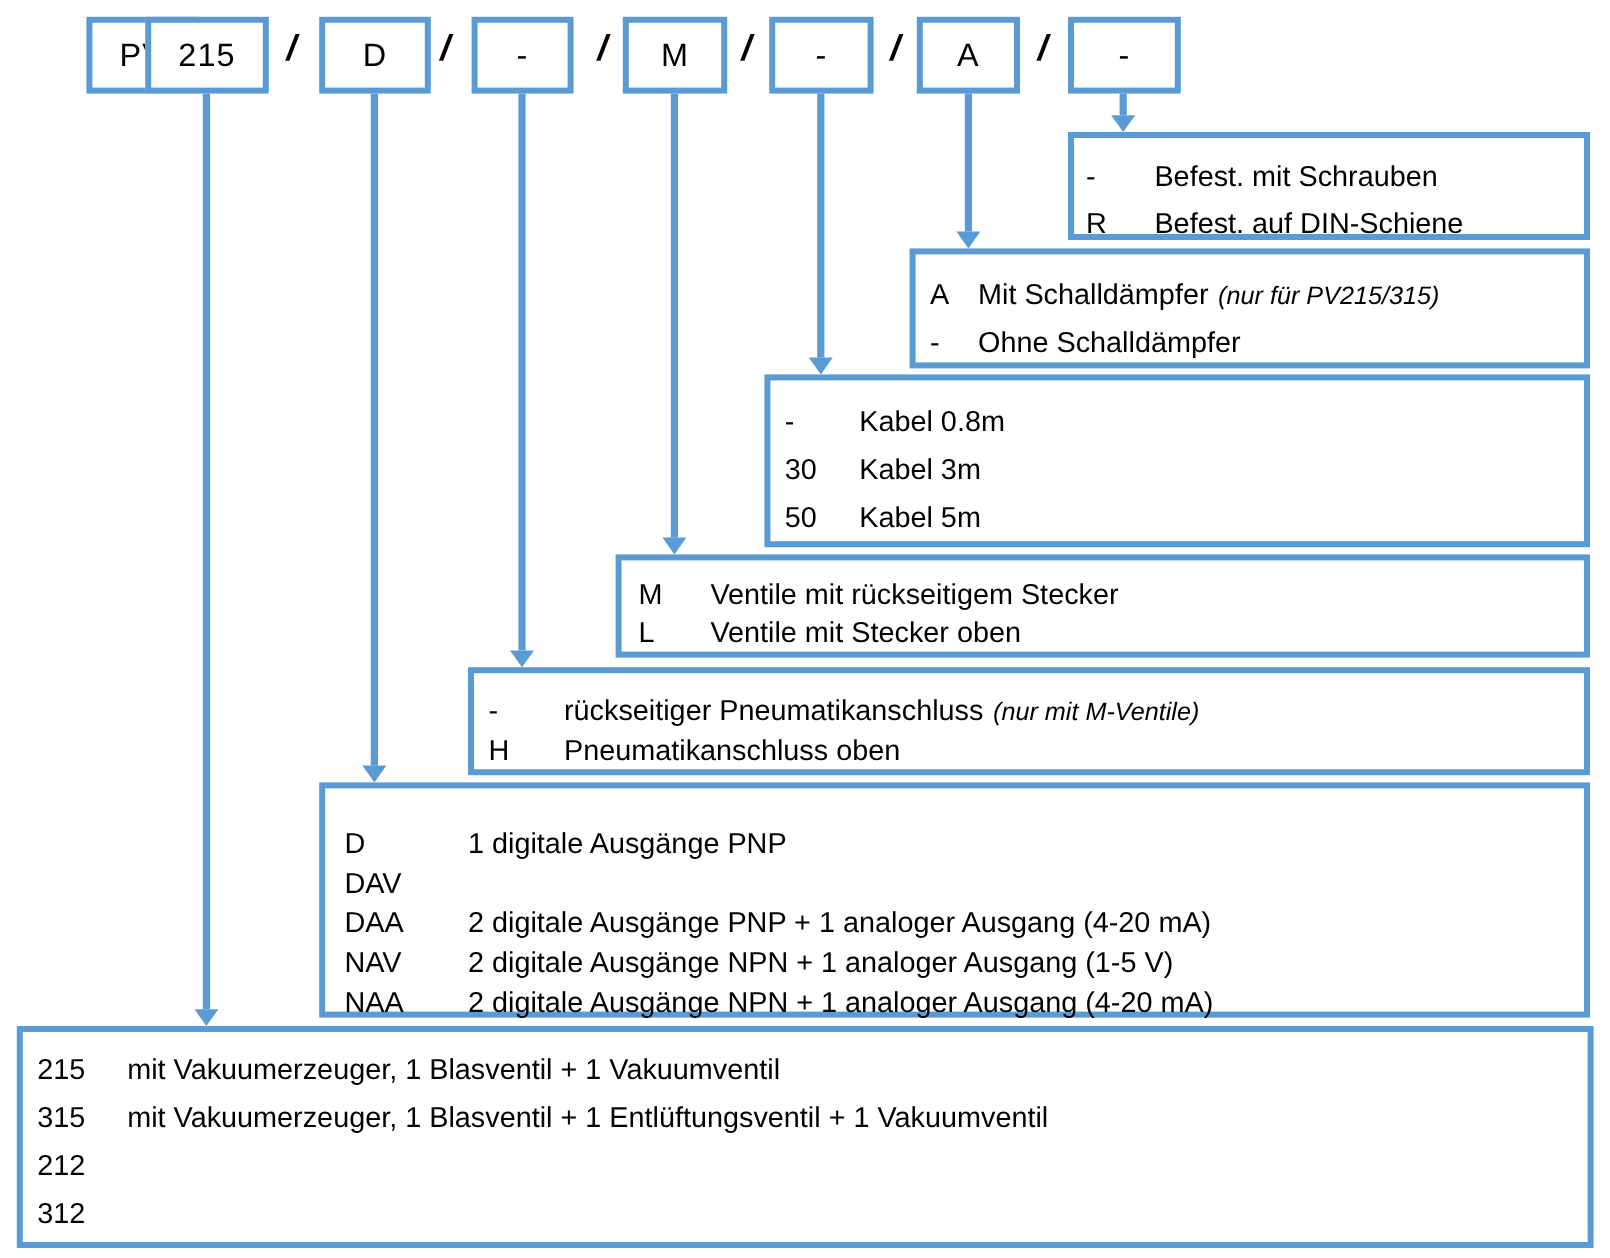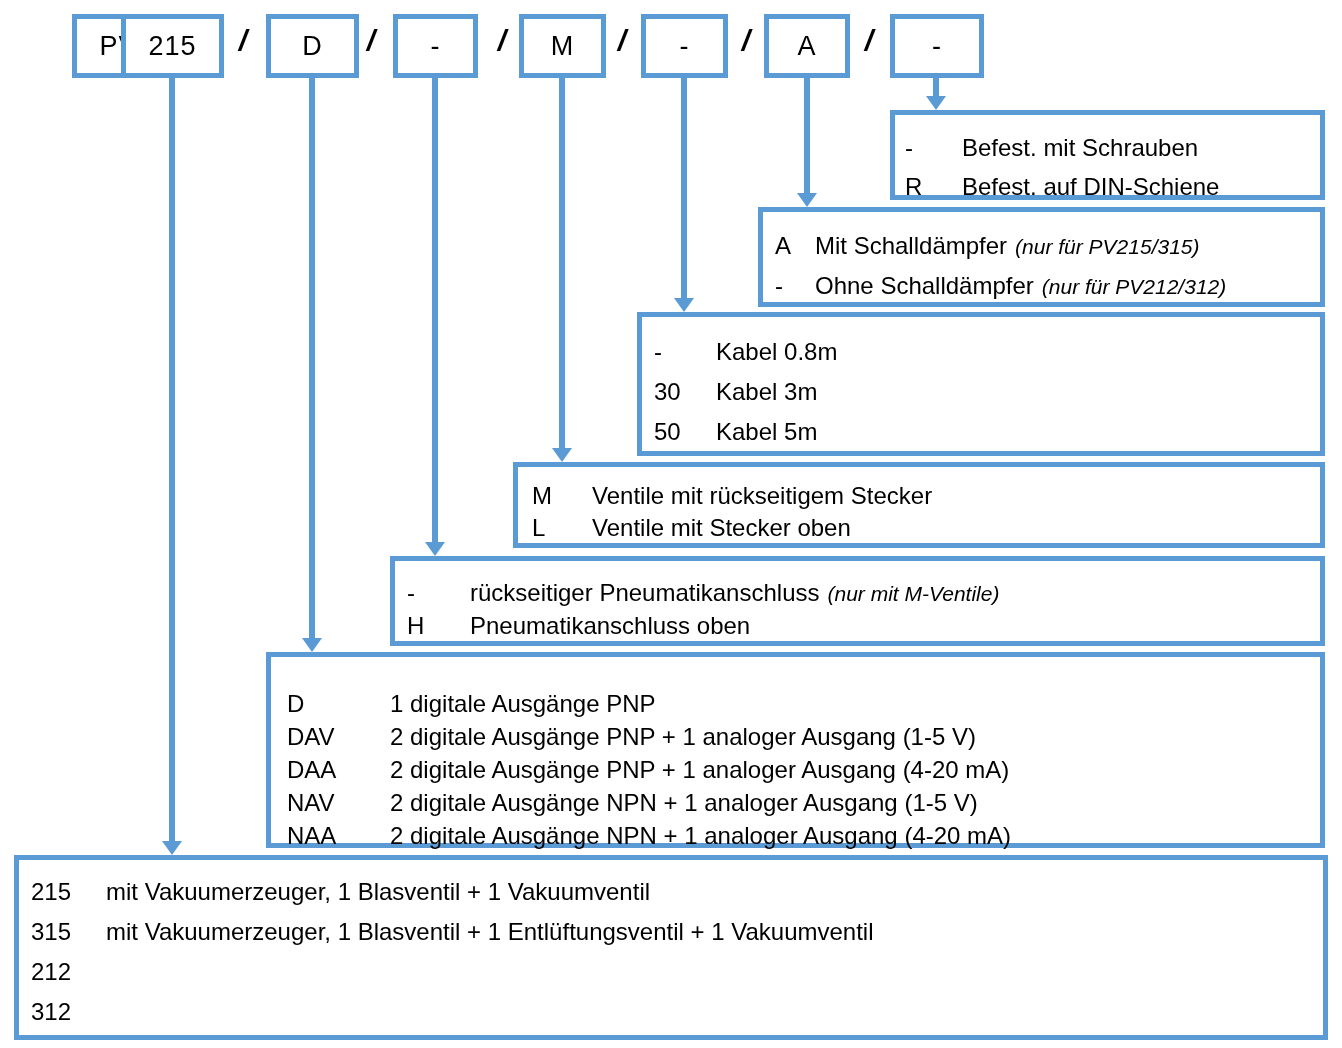--- a/index.html
+++ b/index.html
@@ -109,21 +109,20 @@
 
   <div class="dbox b-silencer">
     <div class="drow">
       <span class="code">A</span>
       <span class="txt">Mit Schalldämpfer</span>
       <span class="note">(nur für PV215/315)</span>
     </div>
     <div class="drow">
       <span class="code">-</span>
       <span class="txt">Ohne Schalldämpfer</span>
-      <span class="note">(nur für PV212/312)</span>
     </div>
   </div>
 
   <div class="dbox b-cable">
     <div class="drow">
       <span class="code">-</span>
       <span class="txt">Kabel 0.8m</span>
     </div>
     <div class="drow">
       <span class="code">30</span>
@@ -158,21 +157,20 @@
     </div>
   </div>
 
   <div class="dbox b-outputs">
     <div class="drow">
       <span class="code">D</span>
       <span class="txt">1 digitale Ausgänge PNP</span>
     </div>
     <div class="drow">
       <span class="code">DAV</span>
-      <span class="txt">2 digitale Ausgänge PNP + 1 analoger Ausgang (1-5 V)</span>
     </div>
     <div class="drow">
       <span class="code">DAA</span>
       <span class="txt">2 digitale Ausgänge PNP + 1 analoger Ausgang (4-20 mA)</span>
     </div>
     <div class="drow">
       <span class="code">NAV</span>
       <span class="txt">2 digitale Ausgänge NPN + 1 analoger Ausgang (1-5 V)</span>
     </div>
     <div class="drow">

